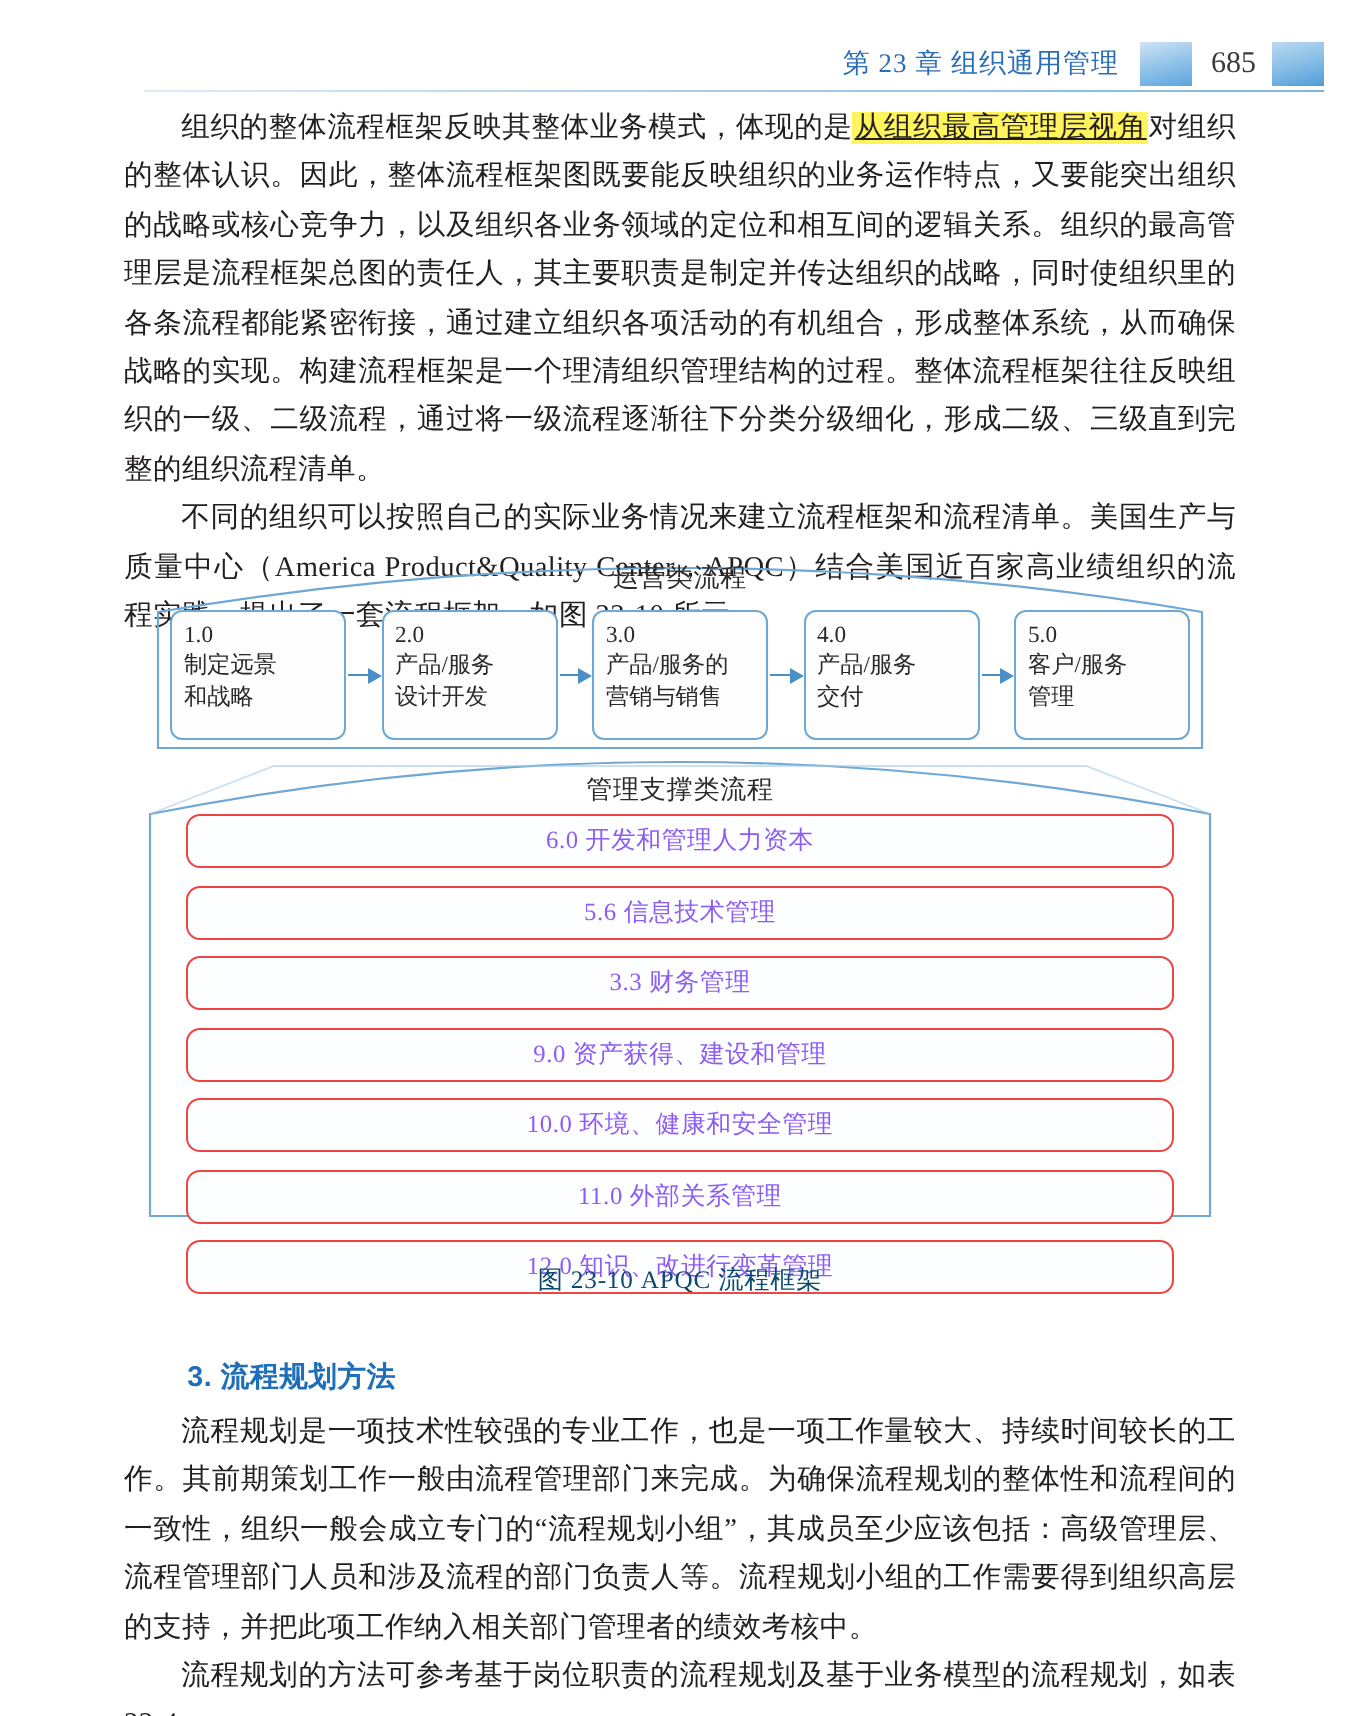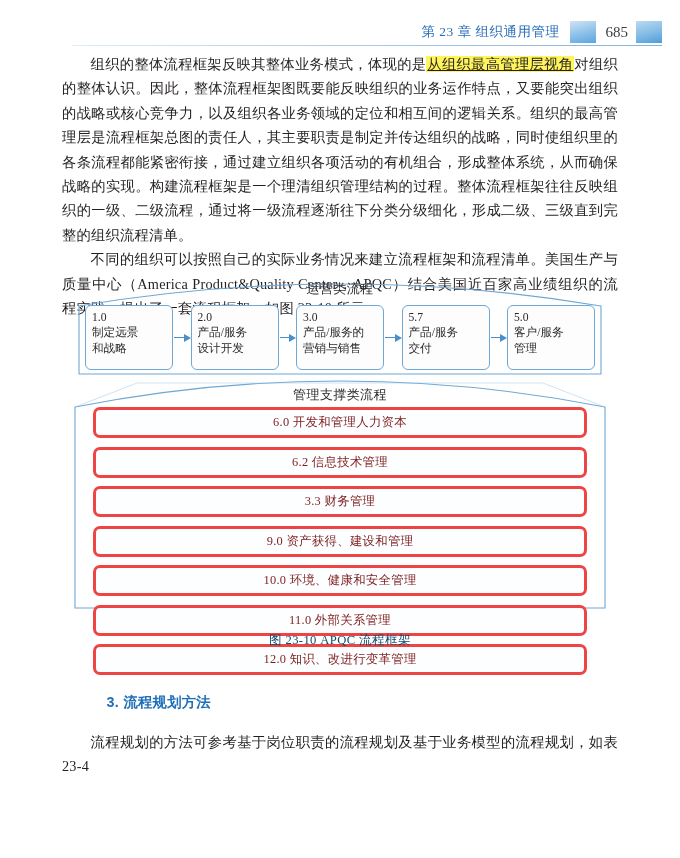--- a/index.html
+++ b/index.html
@@ -81,21 +81,21 @@
     color: #231f20;
     letter-spacing: 0.2px;
   }
   .hl {
     background: #fff45c;
     padding: 0 1px;
     text-decoration: underline;
   }
 
   h3.section-title {
-    margin: 16px;
+    margin: 3px;
     font-size: 14.3px;
     line-height: 24px;
     color: #1f6fb8;
     font-family: "Liberation Sans", "DejaVu Sans", sans-serif;
     font-weight: bold;
     text-indent: 2em;
     letter-spacing: 0.3px;
   }
 
   
@@ -178,28 +178,28 @@
     border-left: 7px solid #4a8fc8;
   }
 
   .mg-list {
     position: absolute;
     left: 31px;
     top: 131px;
     width: 494px;
   }
   .mg-box {
-    border: 3px solid #ef4444;
+    border: 1px solid #ef4444;
     border-radius: 7px;
     background: #fdfeff;
     height: 25px;
     line-height: 25px;
     text-align: center;
     font-size: 12.4px;
-    color: #7f1d1d;
+    color: #8b5cf6;
     margin-bottom: 8.5px;
     letter-spacing: 0.3px;
   }
 
   .fig-caption {
     position: absolute;
     left: 0;
     top: 356px;
     width: 556px;
     text-align: center;
@@ -253,44 +253,45 @@
         <div>设计开发</div>
       </div>
       <div class="arrow"></div>
       <div class="op-box">
         <div class="num">3.0</div>
         <div>产品/服务的</div>
         <div>营销与销售</div>
       </div>
       <div class="arrow"></div>
       <div class="op-box">
-        <div class="num">5.7</div>
+        <div class="num">4.0</div>
         <div>产品/服务</div>
         <div>交付</div>
       </div>
       <div class="arrow"></div>
       <div class="op-box">
         <div class="num">5.0</div>
         <div>客户/服务</div>
         <div>管理</div>
       </div>
     </div>
 
     <div class="mg-label">管理支撑类流程</div>
 
     <div class="mg-list">
       <div class="mg-box">6.0 开发和管理人力资本</div>
-      <div class="mg-box">6.2 信息技术管理</div>
+      <div class="mg-box">5.6 信息技术管理</div>
       <div class="mg-box">3.3 财务管理</div>
       <div class="mg-box">9.0 资产获得、建设和管理</div>
       <div class="mg-box">10.0 环境、健康和安全管理</div>
       <div class="mg-box">11.0 外部关系管理</div>
       <div class="mg-box">12.0 知识、改进行变革管理</div>
     </div>
 
     <div class="fig-caption">图 23-10   APQC 流程框架</div>
   </div>
 </div>
 
 <div class="content" style="top:674px;">
   <h3 class="section-title">3. 流程规划方法</h3>
+  <p class="body">流程规划是一项技术性较强的专业工作，也是一项工作量较大、持续时间较长的工作。其前期策划工作一般由流程管理部门来完成。为确保流程规划的整体性和流程间的一致性，组织一般会成立专门的“流程规划小组”，其成员至少应该包括：高级管理层、流程管理部门人员和涉及流程的部门负责人等。流程规划小组的工作需要得到组织高层的支持，并把此项工作纳入相关部门管理者的绩效考核中。</p>
   <p class="body">流程规划的方法可参考基于岗位职责的流程规划及基于业务模型的流程规划，如表 23-4</p>
 </div>
 
 </body></html>

